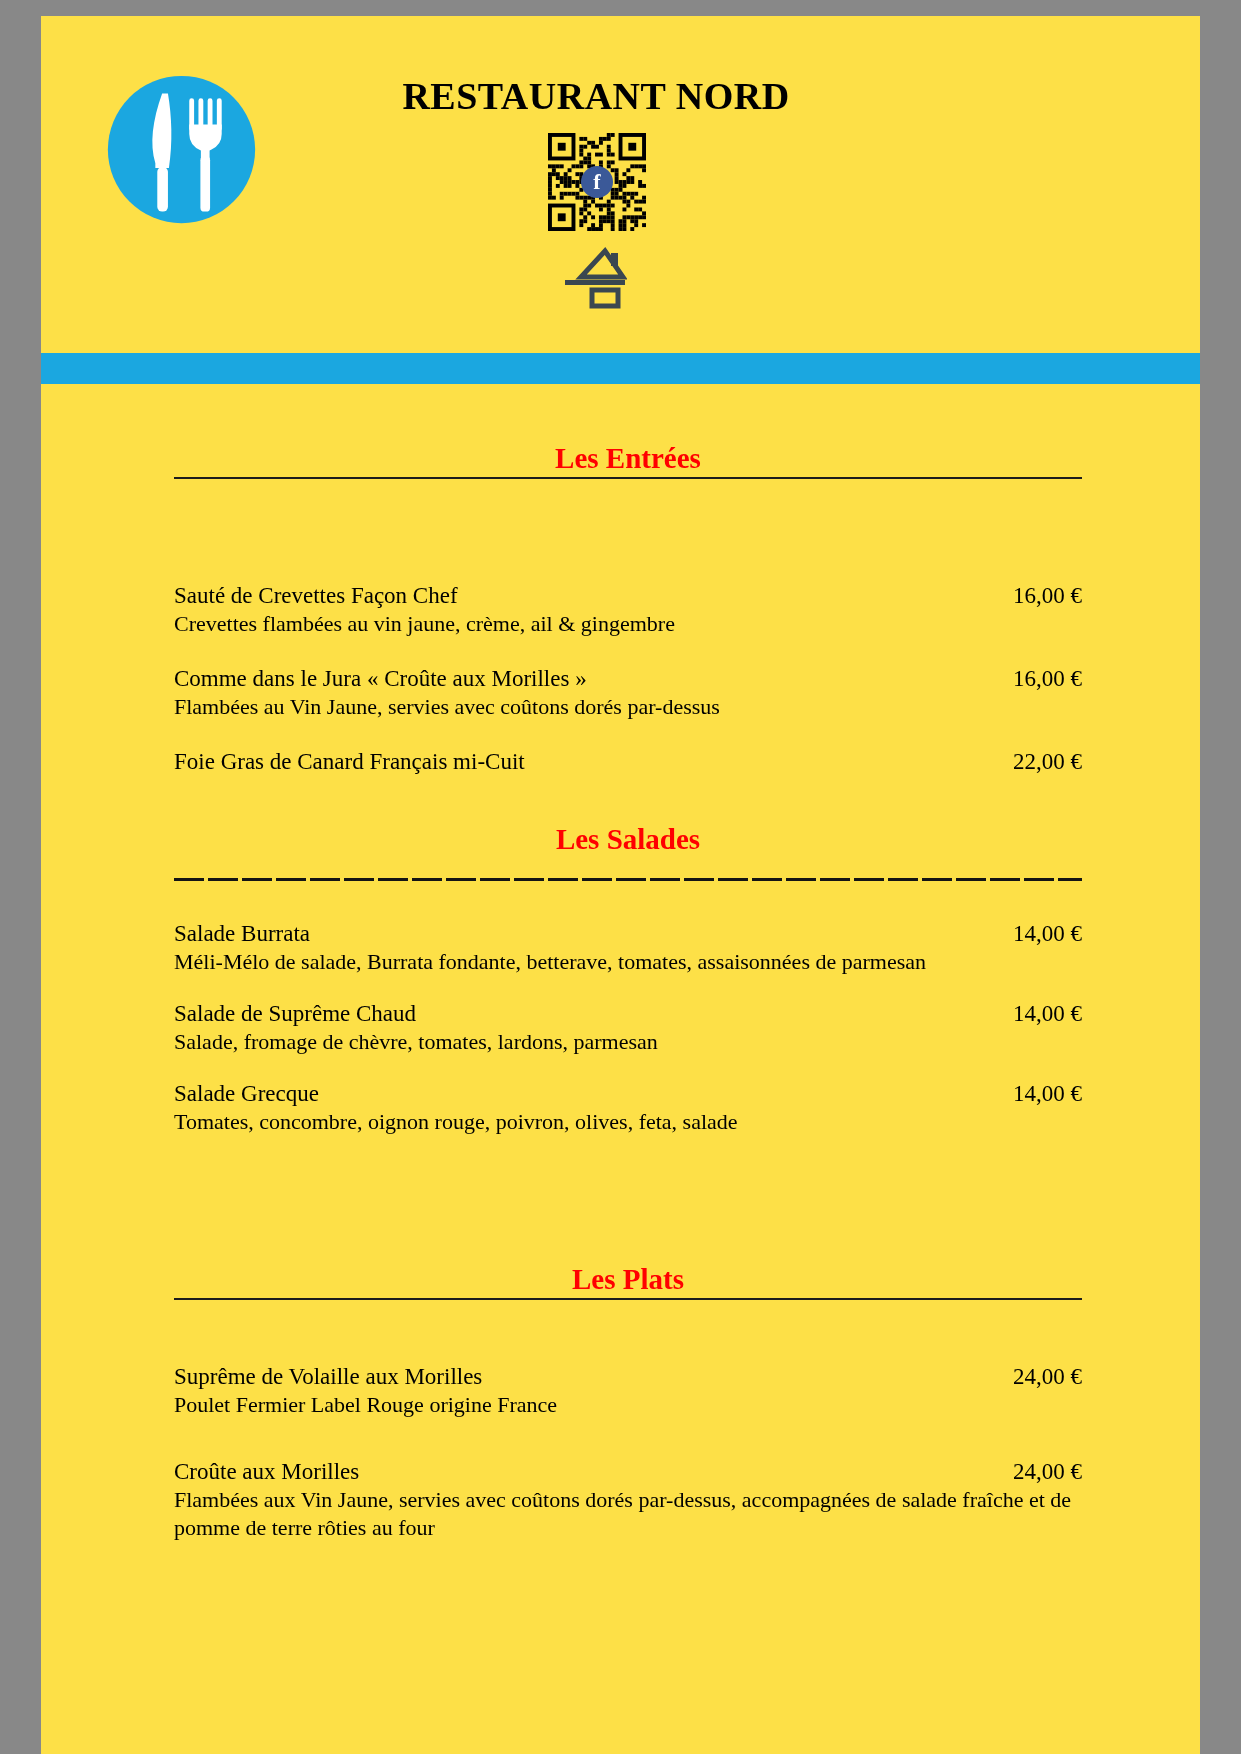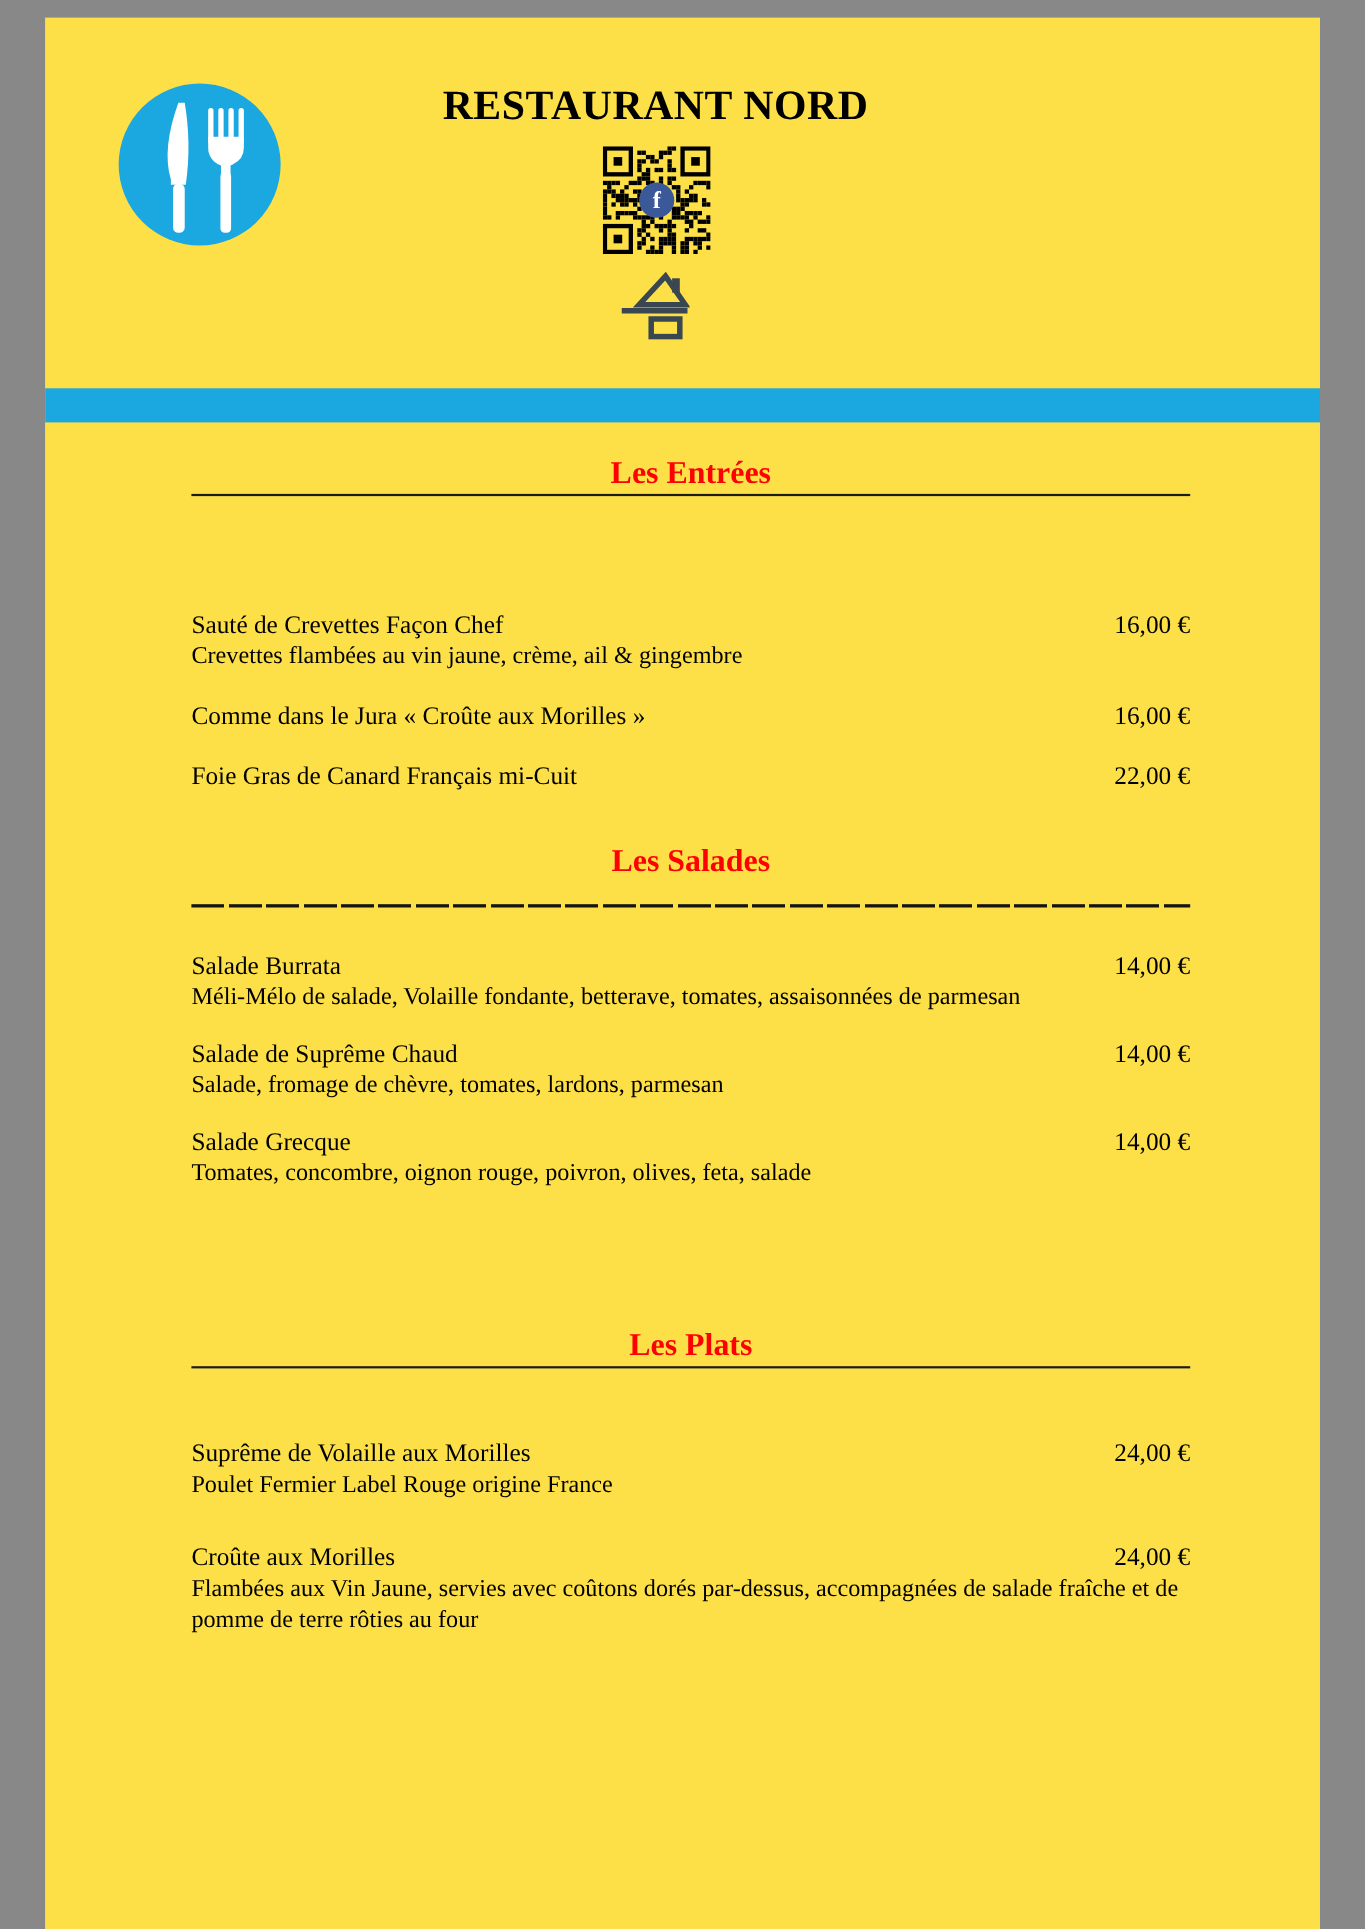--- a/index.html
+++ b/index.html
@@ -19,21 +19,21 @@
   .qr-wrap svg{width:98px;height:98px;display:block;}
   .fb-badge{
     position:absolute;left:33px;top:33px;width:32px;height:32px;border-radius:50%;
     background:#3B5998;color:#fff;font-weight:bold;font-size:22px;line-height:31px;
     text-align:center;font-family:"Liberation Serif",serif;
   }
   .home-wrap{position:absolute;left:524px;top:228px;width:62px;height:66px;}
   .blue-bar{position:absolute;left:0;top:337px;width:1241px;height:31px;background:#1BA7E0;}
 
   
-  .content{position:absolute;left:133px;top:400px;width:908px;}
+  .content{position:absolute;left:133px;top:428px;width:908px;}
   .section-title{
     margin:0;color:#FF0000;font-size:29px;line-height:29px;
     font-weight:bold;text-align:center;
   }
   .rule-solid{height:0;border-top:2px solid #1c1c1c;margin-top:4px;}
   .rule-underscore{
     height:3px;margin-top:24px;
     background:repeating-linear-gradient(90deg,#141414 0 30px,transparent 30px 34px);
   }
   .mi{margin:0;}
@@ -306,39 +306,40 @@
         <span class="price">16,00 €</span>
       </div>
       <div class="desc">Crevettes flambées au vin jaune, crème, ail &amp; gingembre</div>
     </div>
 
     <div class="mi mt-item-lg">
       <div class="row">
         <span class="name">Comme dans le Jura « Croûte aux Morilles »</span>
         <span class="price">16,00 €</span>
       </div>
+      <div class="desc">Flambées au Vin Jaune, servies avec coûtons dorés par-dessus</div>
     </div>
 
 
     <div class="mi mt-item-lg">
       <div class="row">
         <span class="name">Foie Gras de Canard Français mi-Cuit</span>
         <span class="price">22,00 €</span>
       </div>
     </div>
 
     <h2 class="section-title mt-salades-head">Les Salades</h2>
     <div class="rule-underscore"></div>
 
     <div class="mi mt-first-salade">
       <div class="row">
         <span class="name">Salade Burrata</span>
         <span class="price">14,00 €</span>
       </div>
-      <div class="desc">Méli-Mélo de salade, Volaille fondante, betterave, tomates, assaisonnées de parmesan</div>
+      <div class="desc">Méli-Mélo de salade, Burrata fondante, betterave, tomates, assaisonnées de parmesan</div>
     </div>
 
     <div class="mi mt-item-md">
       <div class="row">
         <span class="name">Salade de Suprême Chaud</span>
         <span class="price">14,00 €</span>
       </div>
       <div class="desc">Salade, fromage de chèvre, tomates, lardons, parmesan</div>
     </div>
 

